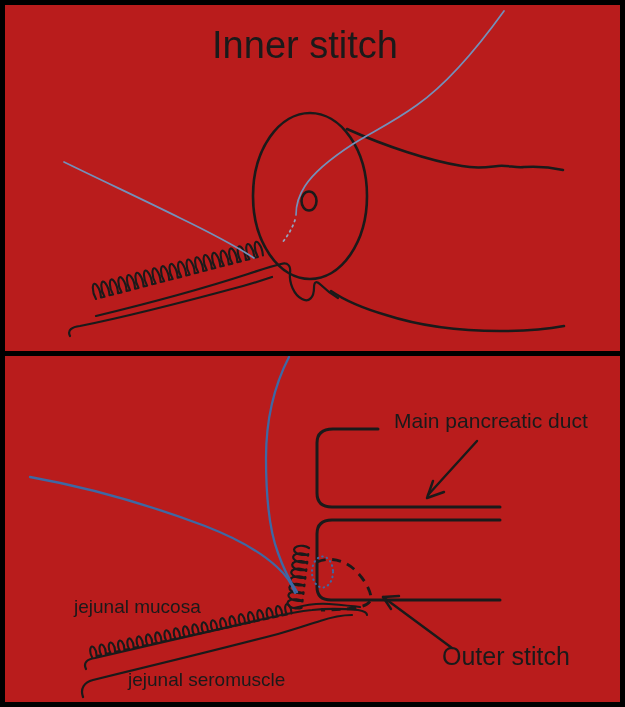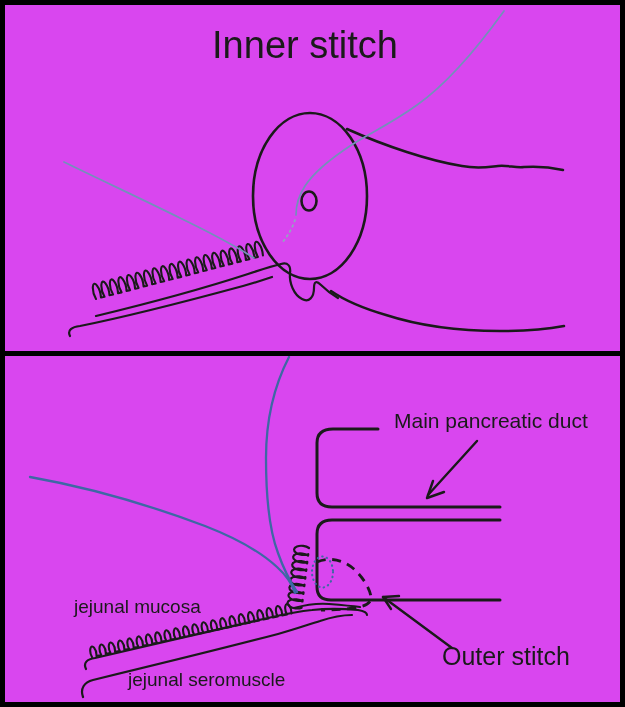--- a/index.html
+++ b/index.html
@@ -1,16 +1,16 @@
 <!DOCTYPE html>
 <html><head>
 <meta charset="utf-8">
 <style>
   html,body{margin:0;padding:0;background:#ffffff;}
-  .stage{position:relative;width:625px;height:707px;background:#d946ef;overflow:hidden;
+  .stage{position:relative;width:625px;height:707px;background:#b91c1c;overflow:hidden;
          font-family:"Liberation Sans",sans-serif;}
   svg{display:block;}
   .ink{stroke:#1a1a1a;fill:none;stroke-width:2.5;stroke-linecap:round;stroke-linejoin:round;}
   .ink3{stroke-width:3;}
   .hair{stroke-width:2.2;}
   .frame{stroke:#000000;fill:none;stroke-width:5;}
   .dash{stroke:#1a1a1a;fill:none;stroke-width:2.8;stroke-dasharray:9,6.5;stroke-linecap:butt;}
   .dots{fill:none;stroke-width:2.1;stroke-dasharray:0.5,4.2;stroke-linecap:round;}
   .dotfine{fill:none;stroke-width:1.8;stroke-dasharray:1.6,4;stroke-linecap:round;}
   .thread{fill:none;stroke-width:2.3;stroke-linecap:round;}

